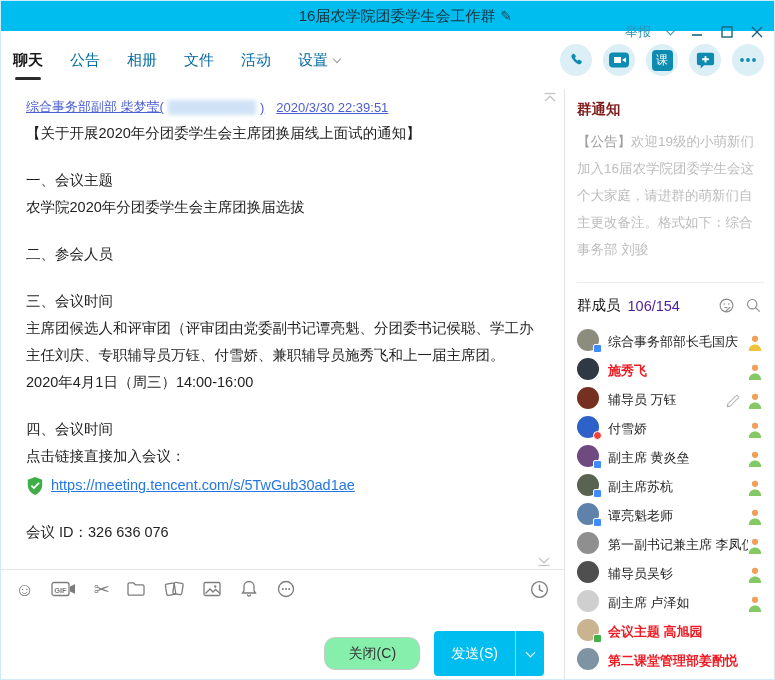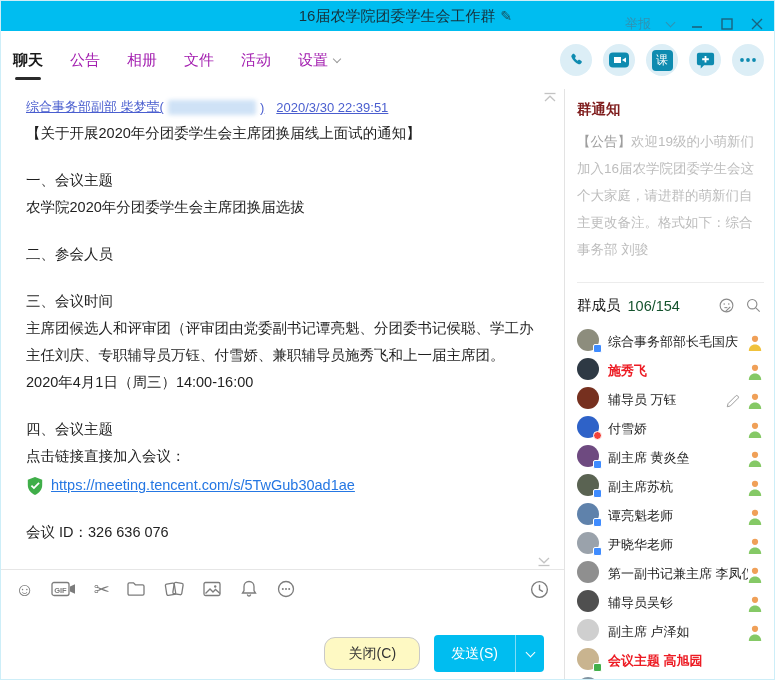--- a/index.html
+++ b/index.html
@@ -21,38 +21,38 @@
     display: flex; align-items: center; justify-content: center;
     position: relative;
     padding-left: 36px;
   }
   .titlebar .title {
     font-size: 15px; color: #16323d;
     display: flex; align-items: center; gap: 5px;
   }
   .title-edit { font-size: 14px; color: #16505f; cursor: pointer; }
   .titlebar-right {
-    position: absolute; right: 10px; top: 8px; height: 30px;
+    position: absolute; right: 10px; top: 16px; height: 30px;
     display: flex; align-items: center; gap: 16px;
   }
   .report-label { font-size: 13px; color: #2f92b2; cursor: pointer; }
   .chev {
     display: inline-block; width: 7px; height: 7px;
     border-right: 1.6px solid #2f92b2; border-bottom: 1.6px solid #2f92b2;
     transform: rotate(45deg); margin-top: -3px;
   }
   .winbtn { display: flex; align-items: center; justify-content: center; width: 14px; height: 20px; cursor: pointer; }
   
   .tabbar {
     height: 58px;
     display: flex; align-items: center;
     padding: 0 10px 0 12px;
   }
   .tab {
-    font-size: 15px; color: #a21caf; margin-right: 27px;
+    font-size: 15px; color: #0369a1; margin-right: 27px;
     height: 58px; display: flex; align-items: center; cursor: pointer;
     position: relative; gap: 6px;
   }
   .tab.active { color: #1a1a1a; font-weight: bold; }
   .tab.active::after {
     content: ""; position: absolute; left: 2px; right: 2px; bottom: 9px;
     height: 3px; background: #2b2b2b; border-radius: 2px;
   }
   .tab .chev { border-color: #9a9a9a; width: 6px; height: 6px; margin-top: -2px; }
   .tab-actions { margin-left: auto; display: flex; align-items: center; gap: 11px; }
@@ -99,45 +99,45 @@
   }
   .tool { display: flex; align-items: center; justify-content: center; cursor: pointer; color: #7c7c7c; }
   .tool.glyph { font-size: 19px; line-height: 19px; }
   .tool.right { margin-left: auto; }
   .input-area { height: 26px; cursor: text; }
   .chat-footer {
     height: 47px; display: flex; align-items: center; justify-content: flex-end;
     gap: 14px; padding: 0 20px 8px 0;
   }
   .btn-close {
-    width: 96px; height: 33px; background: #fef9c3;
+    width: 96px; height: 33px; background: #86efac;
     border: 1px solid #c9c9c9; border-radius: 11px;
     font-size: 14px; color: #333; cursor: pointer;
     font-family: inherit;
   }
   .btn-send {
-    height: 37px; border-radius: 4px; overflow: hidden;
+    height: 45px; border-radius: 4px; overflow: hidden;
     background: var(--send, #00bdf0); color: #fff;
     display: flex; align-items: stretch; cursor: pointer;
   }
   .send-main { padding: 0 17px; display: flex; align-items: center; font-size: 14px; }
   .send-arrow {
     width: 29px; border-left: 1px solid #7fdcf7;
     display: flex; align-items: center; justify-content: center;
   }
   .send-arrow .chev { border-color: #fff; }
   
   .sidebar { flex: 1; padding: 8px 10px 0 12px; overflow: hidden; }
   .notice-title { font-size: 14.5px; font-weight: bold; color: #7f1d1d; margin: 3px 0 9px; }
   .notice-text { font-size: 13.5px; line-height: 27px; color: #bdbdbd; }
   .notice-tag { color: #9e9e9e; }
   .notice-block { height: 183px; border-bottom: 1px solid #ececec; }
   .members-head { display: flex; align-items: center; margin: 13px 2px 7px 0; }
   .members-title { font-size: 14.5px; color: #141414; }
-  .members-count { font-size: 14.5px; color: #14532d; margin-left: 7px; flex: 1; }
+  .members-count { font-size: 14.5px; color: #4c1d95; margin-left: 7px; flex: 1; }
   .head-icons { display: flex; align-items: center; gap: 10px; }
   .member-row { height: 29px; display: flex; align-items: flex-end; cursor: pointer; }
   .avatar {
     width: 22px; height: 22px; border-radius: 50%;
     position: relative; flex-shrink: 0; background: #999;
   }
   .badge {
     position: absolute; right: -3px; bottom: -2px;
     width: 9px; height: 9px; border-radius: 2px; border: 1px solid #fff;
   }
@@ -264,21 +264,21 @@
         </div>
 
         <div id="msg-lines">
             <div class="msg-line">【关于开展2020年分团委学生会主席团换届线上面试的通知】</div>
             <div class="msg-line gap">一、会议主题</div>
             <div class="msg-line">农学院2020年分团委学生会主席团换届选拔</div>
             <div class="msg-line gap">二、参会人员</div>
             <div class="msg-line gap">三、会议时间</div>
             <div class="msg-line">主席团候选人和评审团（评审团由党委副书记谭亮魁、分团委书记侯聪、学工办主任刘庆、专职辅导员万钰、付雪娇、兼职辅导员施秀飞和上一届主席团。</div>
             <div class="msg-line">2020年4月1日（周三）14:00-16:00</div>
-            <div class="msg-line gap">四、会议主题</div>
+            <div class="msg-line gap">四、会议时间</div>
             <div class="msg-line">点击链接直接加入会议：</div>
             <div class="link-row">
           <svg width="18" height="20" viewBox="0 0 20 22">
             <path d="M10 1l8 3v6c0 5-3.4 9.3-8 11-4.6-1.7-8-6-8-11V4z" fill="#3fae49"></path>
             <path d="M6 10.5l2.8 2.8 5.7-5.8" stroke="#fff" stroke-width="2" fill="none"></path>
           </svg>
           <a href="#">https://meeting.tencent.com/s/5TwGub30ad1ae</a>
         </div>
             <div class="msg-line gap">会议 ID：326 636 076</div>
             <div class="msg-line gap">手机一键拨号入会</div>
@@ -464,33 +464,20 @@
           <span class="member-name">谭亮魁老师</span>
           <span class="member-icons">
 
             <svg class="person-svg person-green" width="14" height="16" viewBox="0 0 14 16">
                 <circle cx="7" cy="3.8" r="3.1" fill="#f0a058"></circle>
                 <path class="body" d="M.8 16c0-4.2 2.7-6.6 6.2-6.6s6.2 2.4 6.2 6.6z"></path>
               </svg>
           </span>
         </div>
           <div class="member-row">
-          <span class="avatar" style="background: rgb(154, 162, 171);">
-              <span class="badge blue"></span>
-            </span>
-          <span class="member-name">尹晓华老师</span>
-          <span class="member-icons">
-
-            <svg class="person-svg person-green" width="14" height="16" viewBox="0 0 14 16">
-                <circle cx="7" cy="3.8" r="3.1" fill="#f0a058"></circle>
-                <path class="body" d="M.8 16c0-4.2 2.7-6.6 6.2-6.6s6.2 2.4 6.2 6.6z"></path>
-              </svg>
-          </span>
-        </div>
-          <div class="member-row">
           <span class="avatar" style="background: rgb(143, 143, 143);"></span>
           <span class="member-name">第一副书记兼主席 李凤仪</span>
           <span class="member-icons">
 
             <svg class="person-svg person-green" width="14" height="16" viewBox="0 0 14 16">
                 <circle cx="7" cy="3.8" r="3.1" fill="#f0a058"></circle>
                 <path class="body" d="M.8 16c0-4.2 2.7-6.6 6.2-6.6s6.2 2.4 6.2 6.6z"></path>
               </svg>
           </span>
         </div>

